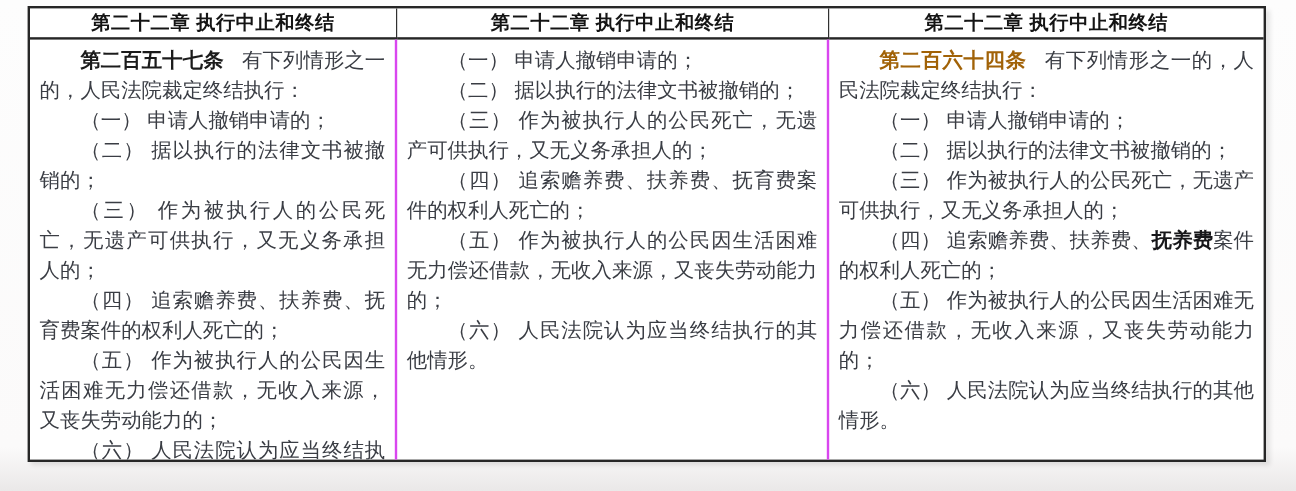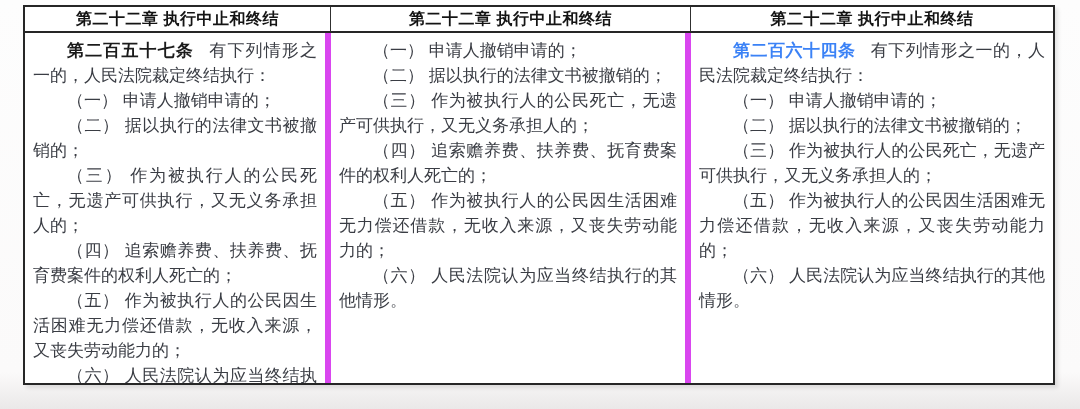--- a/index.html
+++ b/index.html
@@ -31,40 +31,40 @@
     display: flex; align-items: center; justify-content: center;
     font-size: 16px; font-weight: 700;
     color: #141414;
     letter-spacing: 0.5px;
     white-space: nowrap;
   }
   .head-cell.last { border-right: none; }
 
   .body-cell {
     box-sizing: border-box;
-    border-right: 6px solid #d946ef;
+    border-right: 2px solid #d946ef;
     padding: 5px 8px 0 8px;
     font-size: 17px;
     line-height: 25px;
     color: #3a3d44;
     overflow: hidden;
   }
   .body-cell.last { border-right: none; }
 
   .para {
     margin: 0;
     text-indent: 2em;
     text-align: justify;
   }
   .art-no {
     font-weight: 700;
     color: #1b1b1b;
     margin-right: 0.9em;
   }
-  .art-no.maroon { color: #3b82f6; }
+  .art-no.maroon { color: #a16207; }
   .bold-term { font-weight: 700; color: #17171a; }
 </style>
 </head>
 <body>
 
 <div class="stage">
   <div class="law-table">
 
     <div class="head-cell">第二十二章 执行中止和终结</div>
     <div class="head-cell">第二十二章 执行中止和终结</div>
@@ -87,18 +87,19 @@
       <p class="para">（四） 追索赡养费、扶养费、抚育费案件的权利人死亡的；</p>
       <p class="para">（五） 作为被执行人的公民因生活困难无力偿还借款，无收入来源，又丧失劳动能力的；</p>
       <p class="para">（六） 人民法院认为应当终结执行的其他情形。</p>
     </div>
 
     <div class="body-cell last">
       <p class="para"><span class="art-no maroon">第二百六十四条</span><span>有下列情形之一的，人民法院裁定终结执行：</span></p>
       <p class="para">（一） 申请人撤销申请的；</p>
       <p class="para">（二） 据以执行的法律文书被撤销的；</p>
       <p class="para">（三） 作为被执行人的公民死亡，无遗产可供执行，又无义务承担人的；</p>
+      <p class="para"><span>（四） 追索赡养费、扶养费、</span><span class="bold-term">抚养费</span><span>案件的权利人死亡的；</span></p>
       <p class="para">（五） 作为被执行人的公民因生活困难无力偿还借款，无收入来源，又丧失劳动能力的；</p>
       <p class="para">（六） 人民法院认为应当终结执行的其他情形。</p>
     </div>
 
   </div>
 </div>
 
 </body></html>

